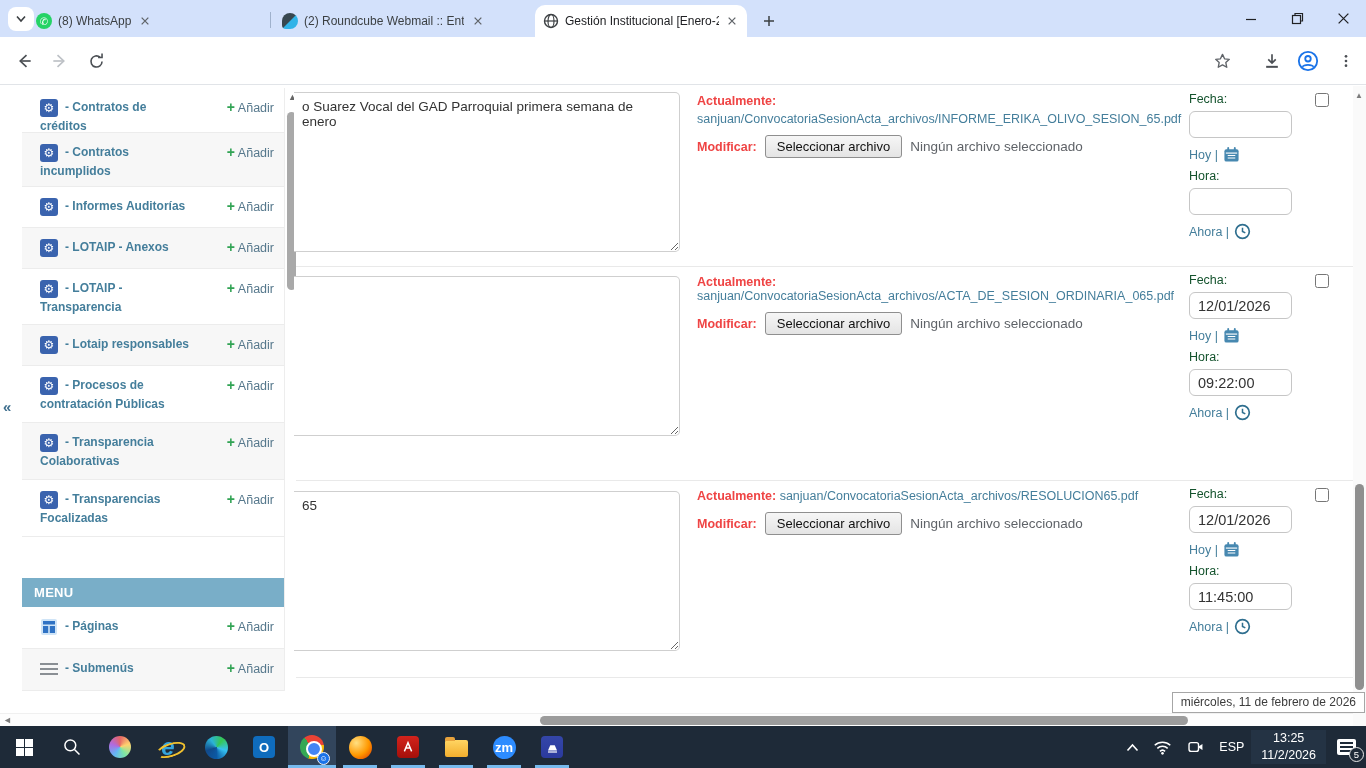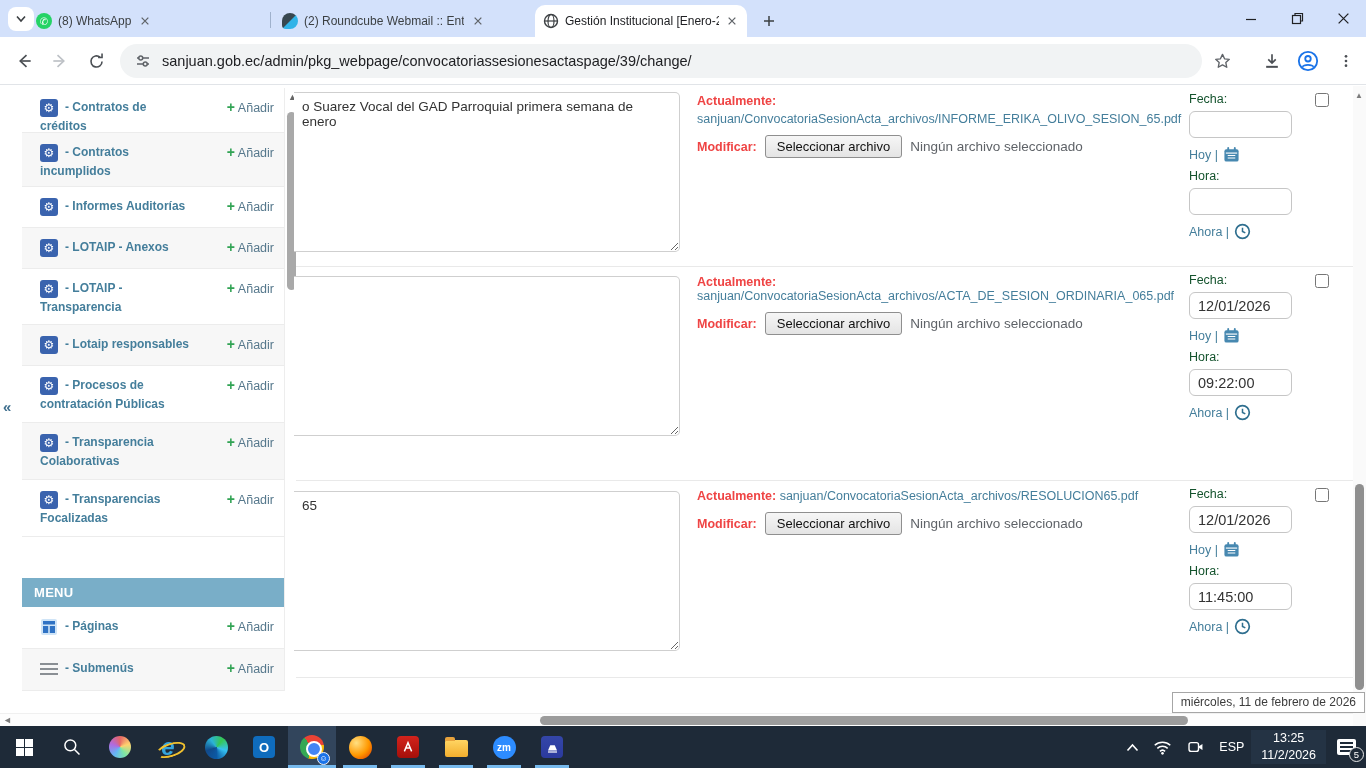--- a/index.html
+++ b/index.html
@@ -111,21 +111,21 @@
   .ic-ie::after { content:""; position:absolute; left:-5px; top:8px; width:26px; height:10px; border:2px solid #f0c02f; border-left-color:transparent; border-radius:50%; transform:rotate(-18deg); }
   .ic-edge { width:23px; height:23px; border-radius:50%; background:conic-gradient(from 180deg,#0c59a4,#114a8b,#2bb3d8,#36c752,#35c1f1,#0c59a4); }
   .ic-outlook { width:22px; height:22px; border-radius:4px; background:#0f6cbd; color:#fff; font-weight:bold; font-size:13px; display:flex; align-items:center; justify-content:center; }
   .ic-chrome { width:24px; height:24px; border-radius:50%; background:conic-gradient(from -40deg,#ea4335 0 33%,#fbbc05 33% 66%,#34a853 66% 100%); position:relative; }
   .ic-chrome::before { content:""; position:absolute; left:6px; top:6px; width:12px; height:12px; border-radius:50%; background:#4285f4; border:2px solid #fff; }
   .chromebadge { position:absolute; right:6px; bottom:3px; width:13px; height:13px; border-radius:50%; background:#1a73e8; border:1px solid #eaf1fb; color:#fff; font-size:8px; display:flex; align-items:center; justify-content:center; }
   .ic-firefox { width:23px; height:23px; border-radius:50%; background:radial-gradient(circle at 32% 30%,#ffe082,#ff9800 55%,#e65100 85%); }
   .ic-acrobat { width:22px; height:22px; border-radius:4px; background:linear-gradient(#d3231c,#a50f0a); display:flex; align-items:center; justify-content:center; }
   .ic-folder { width:23px; height:17px; border-radius:2px; background:linear-gradient(#ffd563,#f2ae2e); position:relative; margin-top:3px; }
   .ic-folder::before { content:""; position:absolute; left:0; top:-3px; width:10px; height:4px; border-radius:2px 2px 0 0; background:#e8a33d; }
-  .ic-zoom { width:23px; height:23px; border-radius:50%; background:#2d8cff; color:#fff; font-size:10px; font-weight:bold; display:flex; align-items:center; justify-content:center; }
+  .ic-zoom { width:23px; height:23px; border-radius:50%; background:#2d8cff; color:#fff; font-size:13px; font-weight:bold; display:flex; align-items:center; justify-content:center; }
   .ic-scan { width:22px; height:22px; border-radius:4px; background:linear-gradient(#3446a8,#2b3a9e); display:flex; align-items:center; justify-content:center; }
 
   .seleicon { display:inline-flex; }
   a { text-decoration:none; }
 </style>
 </head>
 <body>
 
 <div class="screen">
 
@@ -208,28 +208,20 @@
       <svg width="20" height="20" viewBox="0 0 24 24">
           <path d="M9 5 L16.5 12 L9 19" fill="none" stroke="#bdc1c6" stroke-width="2"></path>
           <path d="M16.5 12 H4" stroke="#bdc1c6" stroke-width="2"></path>
         </svg>
     </div>
     <div class="navbtn" style="left:84px;">
       <svg width="19" height="19" viewBox="0 0 24 24">
           <path d="M19 12 a7 7 0 1 1 -2.5 -5.4" fill="none" stroke="#4b4f54" stroke-width="2"></path>
           <path d="M19 2 v5 h-5" fill="none" stroke="#4b4f54" stroke-width="2"></path>
         </svg>
-    </div>
-    <div class="urlpill">
-      <svg class="seleicon" width="18" height="18" viewBox="0 0 24 24">
-          <path d="M4 8 H20 M4 16 H20" stroke="#5f6368" stroke-width="2"></path>
-          <circle cx="9" cy="8" r="2.6" fill="#f1f3f4" stroke="#5f6368" stroke-width="2"></circle>
-          <circle cx="15" cy="16" r="2.6" fill="#f1f3f4" stroke="#5f6368" stroke-width="2"></circle>
-        </svg>
-      <span class="urltext">sanjuan.gob.ec/admin/pkg_webpage/convocatoriassesionesactaspage/39/change/</span>
     </div>
     <div class="navbtn" style="left:1210px;">
       <svg width="19" height="19" viewBox="0 0 24 24">
           <path d="M12 3 l2.6 5.6 6 .7 -4.4 4.1 1.2 5.9 -5.4-3 -5.4 3 1.2-5.9 -4.4-4.1 6-.7 z" fill="none" stroke="#5f6368" stroke-width="1.7" stroke-linejoin="round"></path>
         </svg>
     </div>
     <div class="navbtn" style="left:1260px;">
       <svg width="20" height="20" viewBox="0 0 24 24">
           <path d="M12 4 V14 M7.5 10 L12 14.5 L16.5 10" fill="none" stroke="#4b4f54" stroke-width="2"></path>
           <path d="M5 19 H19" stroke="#4b4f54" stroke-width="2.4"></path>

